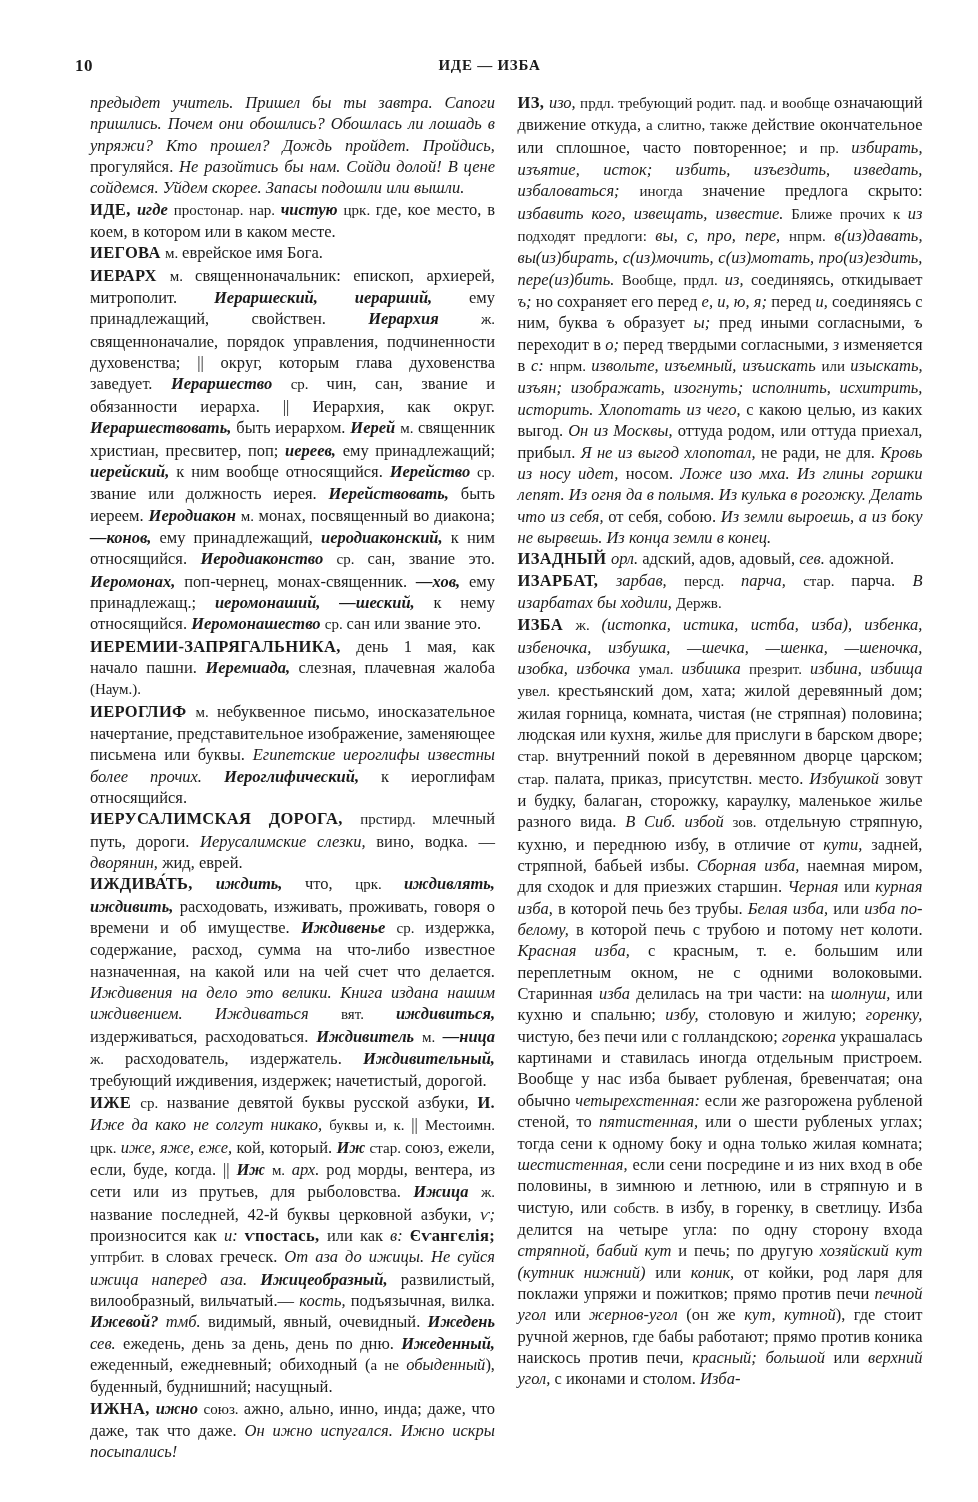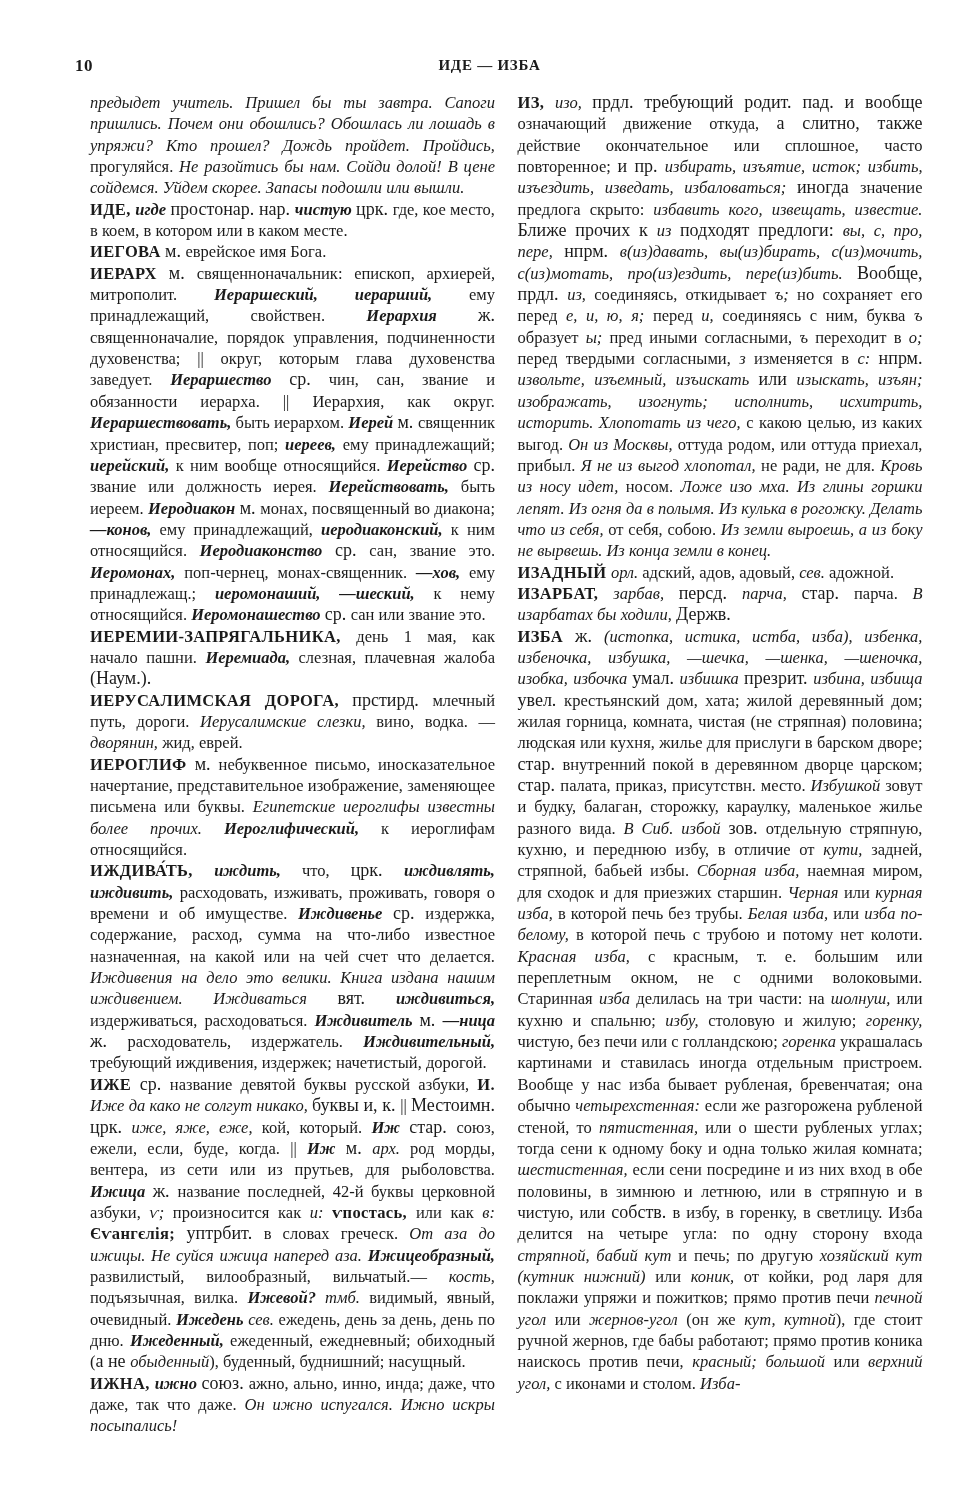--- a/index.html
+++ b/index.html
@@ -34,39 +34,39 @@
   }
   .divider{
     width:1.5px;background:#222;margin:2px 10px 0 11px;flex:0 0 auto;
   }
   p.entry{margin:0;padding:0;}
   
   .r{}
   .i{font-style:italic;}
   .b{font-weight:700;letter-spacing:.02em;}
   .bi{font-weight:700;font-style:italic;}
-  .s{font-size:18px;}
+  .s{font-size:15px;}
 </style>
 </head>
 <body>
 
 <div class="page">
   <div class="pagehead">
     <span class="page-number">10</span>
     <span class="running-header">ИДЕ — ИЗБА</span>
   </div>
   <div class="columns">
     <div class="col">
         <p class="entry"><span class="i">предыдет учитель. Пришел бы ты завтра. Сапоги пришлись. Почем они обошлись? Обошлась ли лошадь в упряжи? Кто прошел? Дождь пройдет. Пройдись, </span><span class="r">прогуляйся. </span><span class="i">Не разойтись бы нам. Сойди долой! В цене сойдемся. Уйдем скорее. Запасы подошли или вышли.</span></p>
         <p class="entry"><span class="b">ИДЕ, </span><span class="bi">игде </span><span class="s">простонар. нар. </span><span class="bi">чистую </span><span class="s">црк. </span><span class="r">где, кое место, в коем, в котором или в каком месте.</span></p>
         <p class="entry"><span class="b">ИЕГОВА </span><span class="s">м. </span><span class="r">еврейское имя Бога.</span></p>
         <p class="entry"><span class="b">ИЕРАРХ </span><span class="s">м. </span><span class="r">священноначальник: епископ, архиерей, митрополит. </span><span class="bi">Иераршеский, иерарший, </span><span class="r">ему принадлежащий, свойствен. </span><span class="bi">Иерархия </span><span class="s">ж. </span><span class="r">священноначалие, порядок управления, подчиненности духовенства; || округ, которым глава духовенства заведует. </span><span class="bi">Иераршество </span><span class="s">ср. </span><span class="r">чин, сан, звание и обязанности иерарха. || Иерархия, как округ. </span><span class="bi">Иераршествовать, </span><span class="r">быть иерархом. </span><span class="bi">Иерей </span><span class="s">м. </span><span class="r">священник христиан, пресвитер, поп; </span><span class="bi">иереев, </span><span class="r">ему принадлежащий; </span><span class="bi">иерейский, </span><span class="r">к ним вообще относящийся. </span><span class="bi">Иерейство </span><span class="s">ср. </span><span class="r">звание или должность иерея. </span><span class="bi">Иерействовать, </span><span class="r">быть иереем. </span><span class="bi">Иеродиакон </span><span class="s">м. </span><span class="r">монах, посвященный во диакона; </span><span class="bi">—конов, </span><span class="r">ему принадлежащий, </span><span class="bi">иеродиаконский, </span><span class="r">к ним относящийся. </span><span class="bi">Иеродиаконство </span><span class="s">ср. </span><span class="r">сан, звание это. </span><span class="bi">Иеромонах, </span><span class="r">поп-чернец, монах-священник. </span><span class="bi">—хов, </span><span class="r">ему принадлежащ.; </span><span class="bi">иеромонаший, —шеский, </span><span class="r">к нему относящийся. </span><span class="bi">Иеромонашество </span><span class="s">ср. </span><span class="r">сан или звание это.</span></p>
         <p class="entry"><span class="b">ИЕРЕМИИ-ЗАПРЯГАЛЬНИКА, </span><span class="r">день 1 мая, как начало пашни. </span><span class="bi">Иеремиада, </span><span class="r">слезная, плачевная жалоба </span><span class="s">(Наум.).</span></p>
+        <p class="entry"><span class="b">ИЕРОГЛИФ </span><span class="s">м. </span><span class="r">небуквенное письмо, иносказательное начертание, представительное изображение, заменяющее письмена или буквы. </span><span class="i">Египетские иероглифы известны более прочих. </span><span class="bi">Иероглифический, </span><span class="r">к иероглифам относящийся.</span></p>
         <p class="entry"><span class="b">ИЕРУСАЛИМСКАЯ ДОРОГА, </span><span class="s">прстирд. </span><span class="r">млечный путь, дороги. </span><span class="i">Иерусалимские слезки, </span><span class="r">вино, водка. — </span><span class="i">дворянин, </span><span class="r">жид, еврей.</span></p>
-        <p class="entry"><span class="b">ИЕРОГЛИФ </span><span class="s">м. </span><span class="r">небуквенное письмо, иносказательное начертание, представительное изображение, заменяющее письмена или буквы. </span><span class="i">Египетские иероглифы известны более прочих. </span><span class="bi">Иероглифический, </span><span class="r">к иероглифам относящийся.</span></p>
         <p class="entry"><span class="b">ИЖДИВА́ТЬ, </span><span class="bi">иждить, </span><span class="r">что, </span><span class="s">црк. </span><span class="bi">иждивлять, иждивить, </span><span class="r">расходовать, изживать, проживать, говоря о времени и об имуществе. </span><span class="bi">Иждивенье </span><span class="s">ср. </span><span class="r">издержка, содержание, расход, сумма на что-либо известное назначенная, на какой или на чей счет что делается. </span><span class="i">Иждивения на дело это велики. Книга издана нашим иждивением. Иждиваться </span><span class="s">вят. </span><span class="bi">иждивиться, </span><span class="r">издерживаться, расходоваться. </span><span class="bi">Иждивитель </span><span class="s">м. </span><span class="bi">—ница </span><span class="s">ж. </span><span class="r">расходователь, издержатель. </span><span class="bi">Иждивительный, </span><span class="r">требующий иждивения, издержек; начетистый, дорогой.</span></p>
         <p class="entry"><span class="b">ИЖЕ </span><span class="s">ср. </span><span class="r">название девятой буквы русской азбуки, </span><span class="b">И. </span><span class="i">Иже да како не солгут никако, </span><span class="s">буквы и, к. </span><span class="r">|| </span><span class="s">Местоимн. црк. </span><span class="i">иже, яже, еже, </span><span class="r">кой, который. </span><span class="bi">Иж </span><span class="s">стар. </span><span class="r">союз, ежели, если, буде, когда. || </span><span class="bi">Иж </span><span class="s">м. </span><span class="i">арх. </span><span class="r">род морды, вентера, из сети или из прутьев, для рыболовства. </span><span class="bi">Ижица </span><span class="s">ж. </span><span class="r">название последней, 42-й буквы церковной азбуки, </span><span class="i">ѵ; </span><span class="r">произносится как </span><span class="i">и: </span><span class="b">ѵпостась, </span><span class="r">или как </span><span class="i">в: </span><span class="b">Єѵангєлія; </span><span class="s">уптрбит. </span><span class="r">в словах греческ. </span><span class="i">От аза до ижицы. Не суйся ижица наперед аза. </span><span class="bi">Ижицеобразный, </span><span class="r">развилистый, вилообразный, вильчатый.— </span><span class="i">кость, </span><span class="r">подъязычная, вилка. </span><span class="bi">Ижевой? </span><span class="i">тмб. </span><span class="r">видимый, явный, очевидный. </span><span class="bi">Ижедень </span><span class="i">сев. </span><span class="r">ежедень, день за день, день по дню. </span><span class="bi">Ижеденный, </span><span class="r">ежеденный, ежедневный; обиходный (</span><span class="s">а не </span><span class="i">обыденный</span><span class="r">), буденный, буднишний; насущный.</span></p>
         <p class="entry"><span class="b">ИЖНА, </span><span class="bi">ижно </span><span class="s">союз. </span><span class="r">ажно, ально, инно, инда; даже, что даже, так что даже. </span><span class="i">Он ижно испугался. Ижно искры посыпались!</span></p>
       </div>
     <div class="divider"></div>
     <div class="col">
         <p class="entry"><span class="b">ИЗ, </span><span class="i">изо, </span><span class="s">прдл. требующий родит. пад. и вообще </span><span class="r">означающий движение откуда, </span><span class="s">а слитно, также </span><span class="r">действие окончательное или сплошное, часто повторенное; </span><span class="s">и пр. </span><span class="i">избирать, изъятие, исток; избить, изъездить, изведать, избаловаться; </span><span class="s">иногда </span><span class="r">значение предлога скрыто: </span><span class="i">избавить кого, извещать, известие. </span><span class="s">Ближе прочих к </span><span class="i">из </span><span class="s">подходят предлоги: </span><span class="i">вы, с, про, пере, </span><span class="s">нпрм. </span><span class="i">в(из)давать, вы(из)бирать, с(из)мочить, с(из)мотать, про(из)ездить, пере(из)бить. </span><span class="s">Вообще, прдл. </span><span class="i">из, </span><span class="r">соединяясь, откидывает </span><span class="i">ъ; </span><span class="r">но сохраняет его перед </span><span class="i">е, и, ю, я; </span><span class="r">перед </span><span class="i">и, </span><span class="r">соединяясь с ним, буква </span><span class="i">ъ </span><span class="r">образует </span><span class="i">ы; </span><span class="r">пред иными согласными, </span><span class="i">ъ </span><span class="r">переходит в </span><span class="i">о; </span><span class="r">перед твердыми согласными, </span><span class="i">з </span><span class="r">изменяется в </span><span class="i">с: </span><span class="s">нпрм. </span><span class="i">извольте, изъемный, изъискать </span><span class="s">или </span><span class="i">изыскать, изъян; изображать, изогнуть; исполнить, исхитрить, историть. Хлопотать из чего, </span><span class="r">с какою целью, из каких выгод. </span><span class="i">Он из Москвы, </span><span class="r">оттуда родом, или оттуда приехал, прибыл. </span><span class="i">Я не из выгод хлопотал, </span><span class="r">не ради, не для. </span><span class="i">Кровь из носу идет, </span><span class="r">носом. </span><span class="i">Ложе изо мха. Из глины горшки лепят. Из огня да в полымя. Из кулька в рогожку. Делать что из себя, </span><span class="r">от себя, собою. </span><span class="i">Из земли выроешь, а из боку не вырвешь. Из конца земли в конец.</span></p>
         <p class="entry"><span class="b">ИЗАДНЫЙ </span><span class="i">орл. </span><span class="r">адский, адов, адовый, </span><span class="i">сев. </span><span class="r">адожной.</span></p>
         <p class="entry"><span class="b">ИЗАРБАТ, </span><span class="i">зарбав, </span><span class="s">персд. </span><span class="i">парча, </span><span class="s">стар. </span><span class="r">парча. </span><span class="i">В изарбатах бы ходили, </span><span class="s">Держв.</span></p>
         <p class="entry"><span class="b">ИЗБА </span><span class="s">ж. </span><span class="i">(истопка, истика, истба, изба), избенка, избеночка, избушка, —шечка, —шенка, —шеночка, изобка, избочка </span><span class="s">умал. </span><span class="i">избишка </span><span class="s">презрит. </span><span class="i">избина, избища </span><span class="s">увел. </span><span class="r">крестьянский дом, хата; жилой деревянный дом; жилая горница, комната, чистая (не стряпная) половина; людская или кухня, жилье для прислуги в барском дворе; </span><span class="s">стар. </span><span class="r">внутренний покой в деревянном дворце царском; </span><span class="s">стар. </span><span class="r">палата, приказ, присутствн. место. </span><span class="i">Избушкой </span><span class="r">зовут и будку, балаган, сторожку, караулку, маленькое жилье разного вида. </span><span class="i">В Сиб. избой </span><span class="s">зов. </span><span class="r">отдельную стряпную, кухню, и переднюю избу, в отличие от </span><span class="i">кути, </span><span class="r">задней, стряпной, бабьей избы. </span><span class="i">Сборная изба, </span><span class="r">наемная миром, для сходок и для приезжих старшин. </span><span class="i">Черная </span><span class="r">или </span><span class="i">курная изба, </span><span class="r">в которой печь без трубы. </span><span class="i">Белая изба, </span><span class="r">или </span><span class="i">изба по-белому, </span><span class="r">в которой печь с трубою и потому нет колоти. </span><span class="i">Красная изба, </span><span class="r">с красным, т. е. большим или переплетным окном, не с одними волоковыми. Старинная </span><span class="i">изба </span><span class="r">делилась на три части: на </span><span class="i">шолнуш, </span><span class="r">или кухню и спальню; </span><span class="i">избу, </span><span class="r">столовую и жилую; </span><span class="i">горенку, </span><span class="r">чистую, без печи или с голландскою; </span><span class="i">горенка </span><span class="r">украшалась картинами и ставилась иногда отдельным пристроем. Вообще у нас изба бывает рубленая, бревенчатая; она обычно </span><span class="i">четырехстенная: </span><span class="r">если же разгорожена рубленой стеной, то </span><span class="i">пятистенная, </span><span class="r">или о шести рубленых углах; тогда сени к одному боку и одна только жилая комната; </span><span class="i">шестистенная, </span><span class="r">если сени посредине и из них вход в обе половины, в зимнюю и летнюю, или в стряпную и в чистую, или </span><span class="s">собств. </span><span class="r">в избу, в горенку, в светлицу. Изба делится на четыре угла: по одну сторону входа </span><span class="i">стряпной, бабий кут </span><span class="r">и печь; по другую </span><span class="i">хозяйский кут (кутник нижний) </span><span class="r">или </span><span class="i">коник, </span><span class="r">от койки, род ларя для поклажи упряжи и пожитков; прямо против печи </span><span class="i">печной угол </span><span class="r">или </span><span class="i">жернов-угол </span><span class="r">(он же </span><span class="i">кут, кутной</span><span class="r">), где стоит ручной жернов, где бабы работают; прямо против коника наискось против печи, </span><span class="i">красный; большой </span><span class="r">или </span><span class="i">верхний угол, </span><span class="r">с иконами и столом. </span><span class="i">Изба-</span></p>

